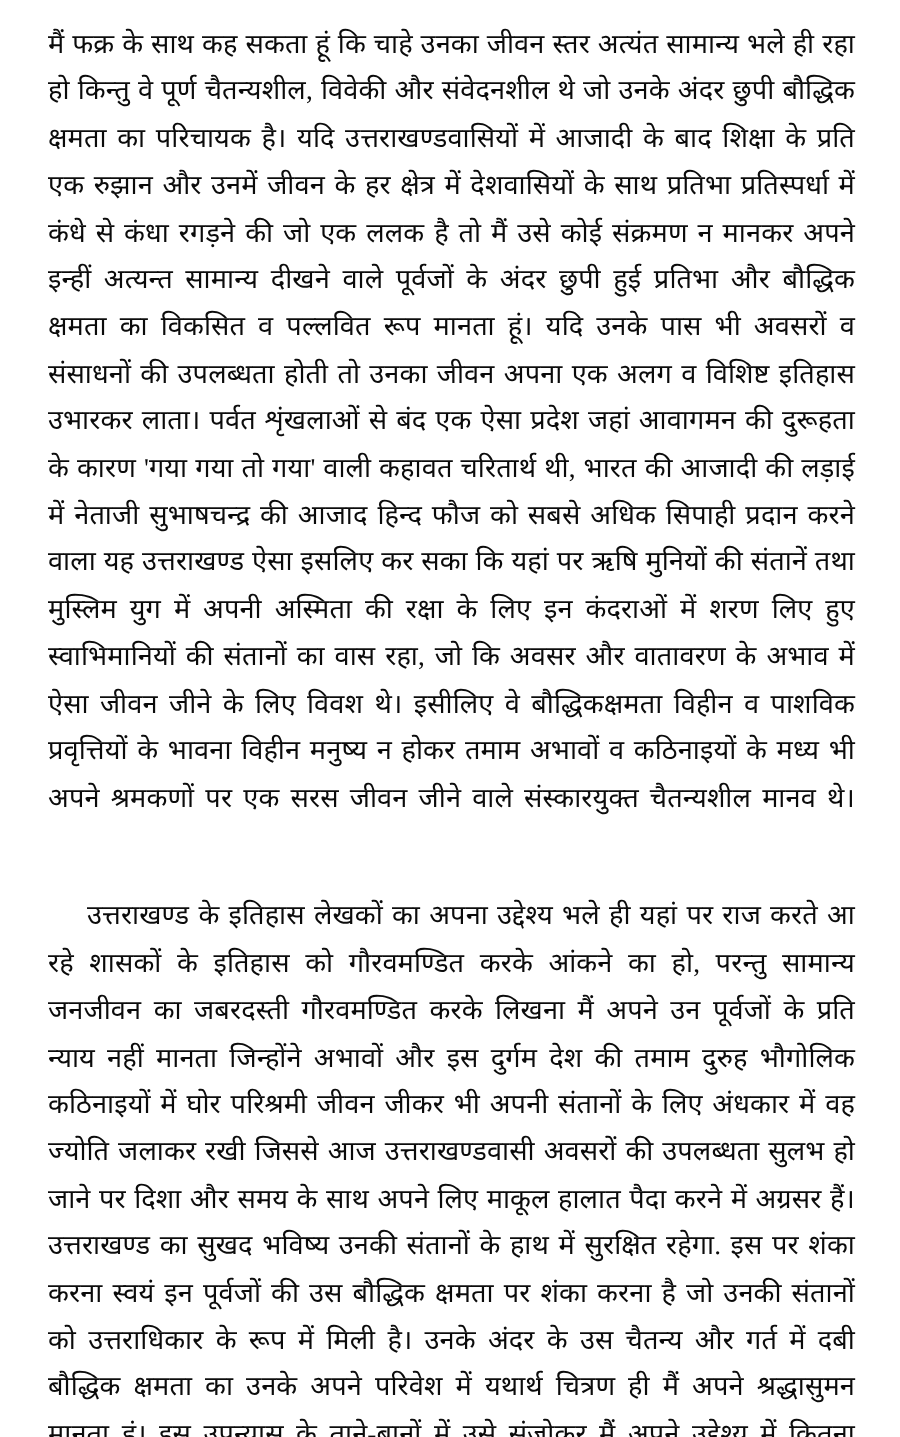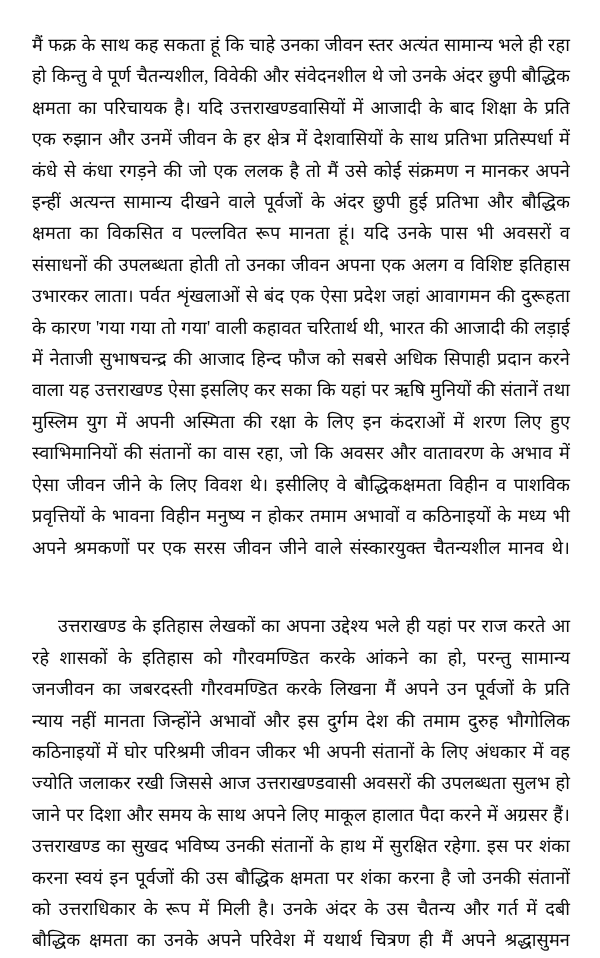--- a/index.html
+++ b/index.html
@@ -10,21 +10,21 @@
   body {
     width: 600px;
     height: 958px;
     overflow: hidden;
     font-family: "Liberation Serif", "DejaVu Serif", serif;
   }
   .page {
     width: 600px;
     height: 958px;
     box-sizing: border-box;
-    padding: 30px 30px 10px 32px;
+    padding: 14px 30px 10px 32px;
     background: #ffffff;
     position: relative;
   }
   .doc-body {
     color: #0b0b0b;
   }
   p.para {
     margin: 0;
     font-size: 18.1px;
     line-height: 31.4px;

